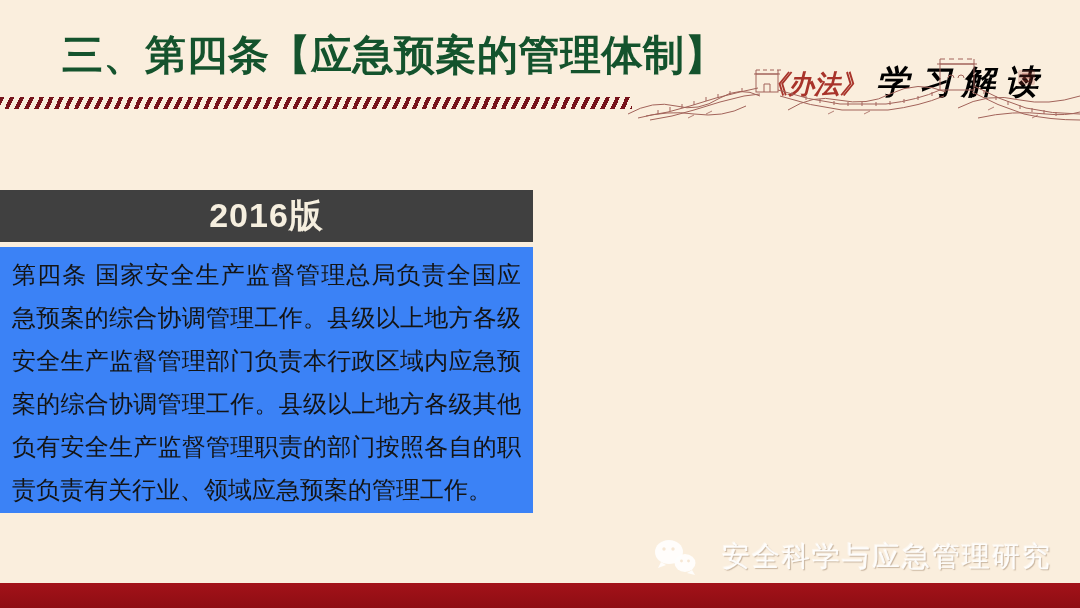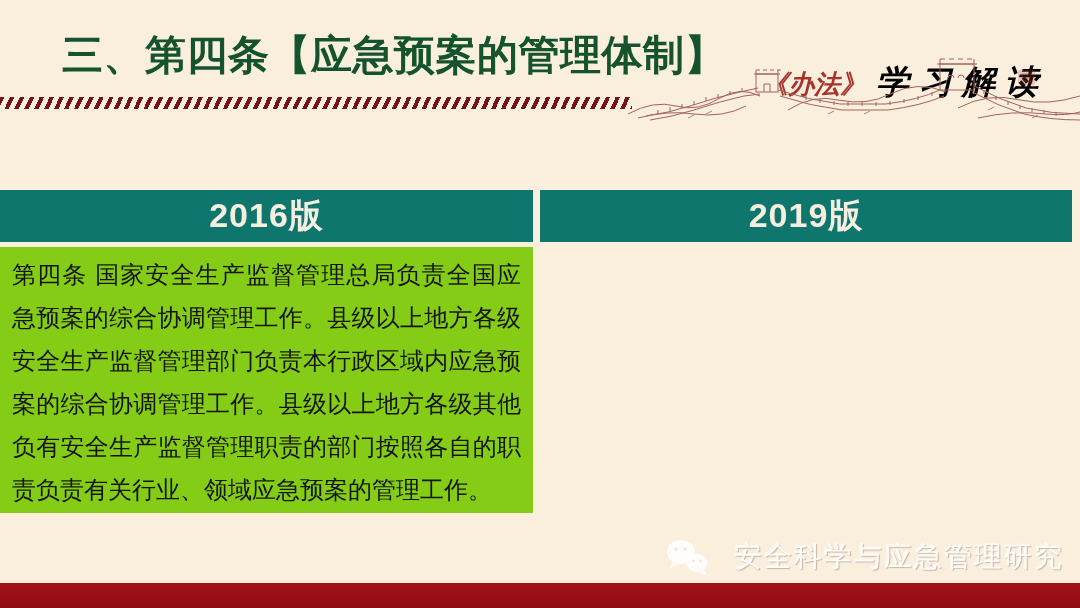--- a/index.html
+++ b/index.html
@@ -39,39 +39,39 @@
   .greatwall {
     position: absolute; right: 0; top: 48px; width: 452px; height: 82px;
   }
 
   
   .compare { position: absolute; left: 0; top: 190px; width: 1080px; }
   .col { position: absolute; top: 0; }
   .col.left  { left: 0;   width: 533px; }
   .col.right { left: 540px; width: 532px; }
   .col-header {
-    height: 52px; background: #0f766e;
+    height: 52px; background: #404040;
     display: flex; align-items: center; justify-content: center;
     color: #f6efdf; font-size: 34px; font-weight: bold; letter-spacing: 1px;
   }
   .col-body {
     margin-top: 5px; height: 266px;
-    background: #84cc16;
+    background: #3b82f6;
     padding: 6px 12px 0 12px;
     font-size: 24px; line-height: 43px; color: #141414;
     text-align: justify; overflow: hidden;
   }
 
   
   .footer-bar {
     position: absolute; left: 0; bottom: 0; width: 1080px; height: 25px;
     background: linear-gradient(180deg, #a31219 0%, #8e0d13 100%);
   }
   .watermark {
-    position: absolute; right: 16px; bottom: 31px;
+    position: absolute; right: 28px; bottom: 31px;
     display: flex; align-items: center; gap: 24px;
   }
   .watermark .wm-text {
     font-size: 28px; letter-spacing: 2px;
     color: rgba(255,255,255,0.92);
     text-shadow: 1px 1px 1px rgba(160,135,110,0.55), -1px -1px 1px rgba(255,255,255,0.6);
   }
   .wm-icon { width: 46px; height: 40px; opacity: 0.95; }
 </style>
 </head>
@@ -123,21 +123,20 @@
     <path d="M394,26 h9 M394,30 h9 M394,33 h9" stroke="rgba(170,60,50,0.45)" stroke-width="1"></path>
   </g>
 </svg>
 
 <div class="compare">
   <div class="col left">
     <div class="col-header">2016版</div>
     <div class="col-body">第四条  国家安全生产监督管理总局负责全国应急预案的综合协调管理工作。县级以上地方各级安全生产监督管理部门负责本行政区域内应急预案的综合协调管理工作。县级以上地方各级其他负有安全生产监督管理职责的部门按照各自的职责负责有关行业、领域应急预案的管理工作。</div>
   </div>
   <div class="col right">
-    <div class="col-header">2019版</div>
   </div>
 </div>
 
 <div class="watermark">
   <svg class="wm-icon" viewBox="0 0 46 40" xmlns="http://www.w3.org/2000/svg">
     <ellipse cx="17" cy="15" rx="14" ry="12" fill="rgba(255,255,255,0.92)"></ellipse>
     <path d="M9,25 l-3,6 l8,-3 z" fill="rgba(255,255,255,0.92)"></path>
     <circle cx="12" cy="12" r="1.7" fill="#f6e7d4"></circle>
     <circle cx="21" cy="12" r="1.7" fill="#f6e7d4"></circle>
     <ellipse cx="33" cy="26" rx="10.5" ry="9" fill="rgba(255,255,255,0.92)"></ellipse>

